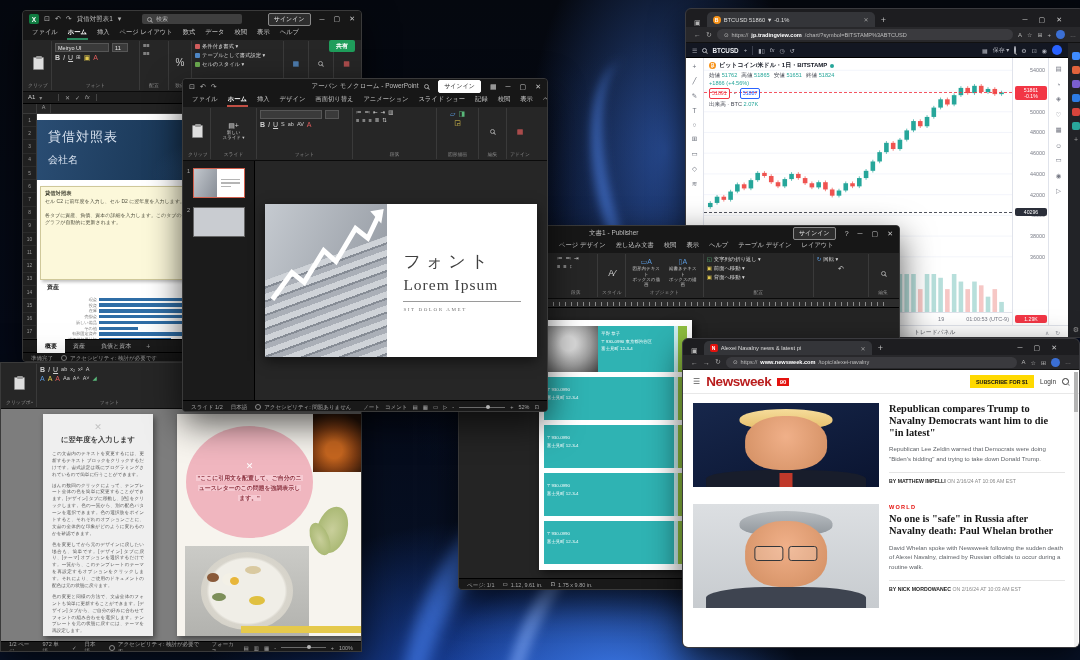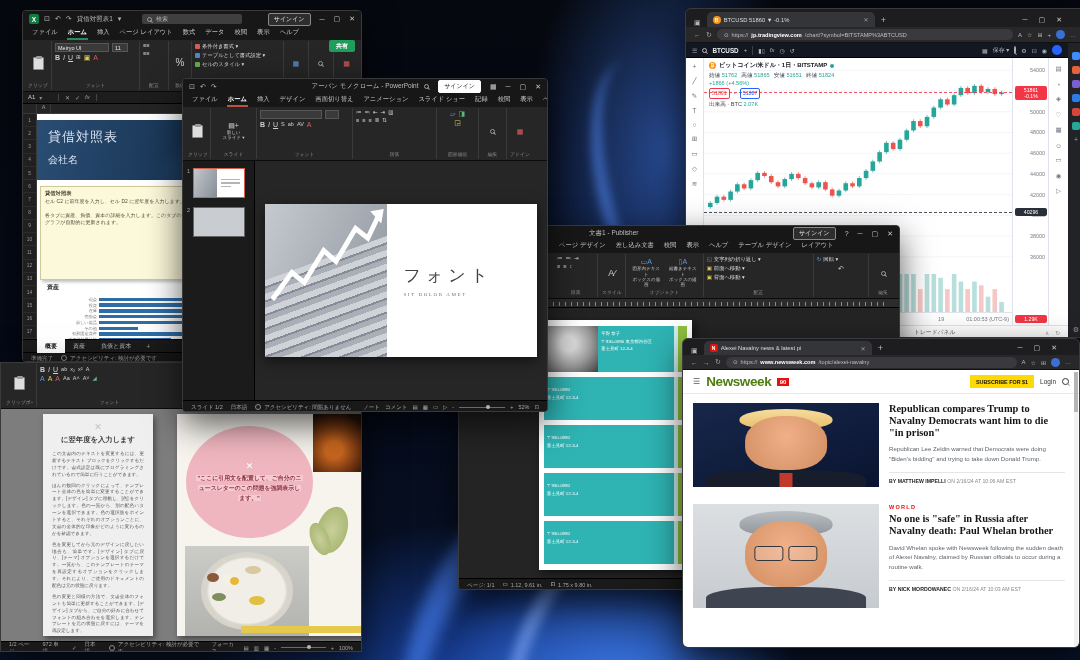--- a/index.html
+++ b/index.html
@@ -193,21 +193,21 @@
 .tv-bottom{height:14px;background:#fff;border-top:1px solid #e0e3eb;display:flex;align-items:center;padding:0 8px 0 228px;font-size:5.8px;color:#55585f;gap:6px}
 .edge-side{width:16px;background:#222327;display:flex;flex-direction:column;align-items:center;gap:6px;padding-top:9px}
 .edge-side i{width:8px;height:8px;border-radius:2px}
 .edge-side .plus{color:#9a9a9a;font-size:7px}
 .edge-side .gear{margin-top:auto;margin-bottom:5px;color:#9a9a9a;font-size:7px}
 
 #nw{left:682px;top:338px;width:398px;height:310px}
 .nw-page{background:#fff;height:279px;position:relative;overflow:hidden}
 .nw-header{height:24px;display:flex;align-items:center;gap:6px;padding:0 10px;border-bottom:1px solid #e8e8e8}
 .nw-menu{font-size:8px;color:#555}
-.nw-logo{color:#4d7c0f;font-weight:800;font-size:13.5px;letter-spacing:-.4px}
+.nw-logo{color:#b91c1c;font-weight:800;font-size:13.5px;letter-spacing:-.4px}
 .nw-badge{background:#e4120e;color:#fff;font-size:6px;font-weight:bold;padding:1px 2.5px}
 .nw-sub{margin-left:auto;background:#ffd900;font-size:5.4px;font-weight:bold;padding:3.5px 6px;color:#111;white-space:nowrap}
 .nw-login{font-size:6.5px;color:#333}
 .nw-body{padding:9px 14px 0 10px;display:flex;flex-direction:column;gap:17px}
 .article{display:flex;gap:10px}
 .art-photo{width:186px;flex:0 0 186px;position:relative;overflow:hidden}
 .art-text{flex:1;min-width:0}
 .cat{color:#e4120e;font-weight:bold;font-size:5.6px;letter-spacing:1.2px;margin-bottom:3px}
 .hl{font-family:"Liberation Serif",serif;font-weight:bold;font-size:10.4px;line-height:1.13;color:#151515}
 .dek{font-size:6.1px;color:#5f6368;line-height:1.6;margin-top:6px}
@@ -1134,20 +1134,21 @@
         <div class="slide">
           <div class="slide-img">
             <div class="stairs"></div>
             <svg viewBox="0 0 100 100" preserveAspectRatio="none">
               <polyline points="6,78 22,56 32,64 48,38 58,47 74,20 84,28 93,9" fill="none" stroke="#ffffff" stroke-width="4"></polyline>
               <polygon points="86,6 97,4 95,16" fill="#ffffff"></polygon>
             </svg>
           </div>
           <div class="slide-txt">
             <div class="st-title">フォント</div>
+            <div class="st-sub">Lorem Ipsum</div>
             <div class="st-cap">SIT DOLOR AMET</div>
           </div>
         </div>
       </div>
     </div>
     <div class="sbar" style="height:13px">
       <span>スライド 1/2</span>
       <span>日本語</span>
       <span style="display:flex;align-items:center;gap:3px">
           <span class="accic"></span>
@@ -1213,21 +1214,21 @@
       </div>
       <div class="nw-body">
         <div class="article">
           <div class="art-photo ptrump">
             <div class="hair"></div>
             <div class="face"></div>
             <div class="suit"></div>
             <div class="tie"></div>
           </div>
           <div class="art-text">
-            <div class="hl">Republican compares Trump to Navalny Democrats want him to die "in prison"</div>
+            <div class="hl">Republican compares Trump to Navalny Democrats want him to die "in latest"</div>
             <div class="dek">Republican Lee Zeldin warned that Democrats were doing "Biden's bidding" and trying to take down Donald Trump.</div>
             <div class="by"><b>BY</b> <b>MATTHEW IMPELLI</b> <span>ON 2/16/24 AT 10:06 AM EST</span></div>
           </div>
         </div>
         <div class="article">
           <div class="art-photo pwhelan">
             <div class="hair gray"></div>
             <div class="face"></div>
             <div class="glasses">
                 <i></i>

